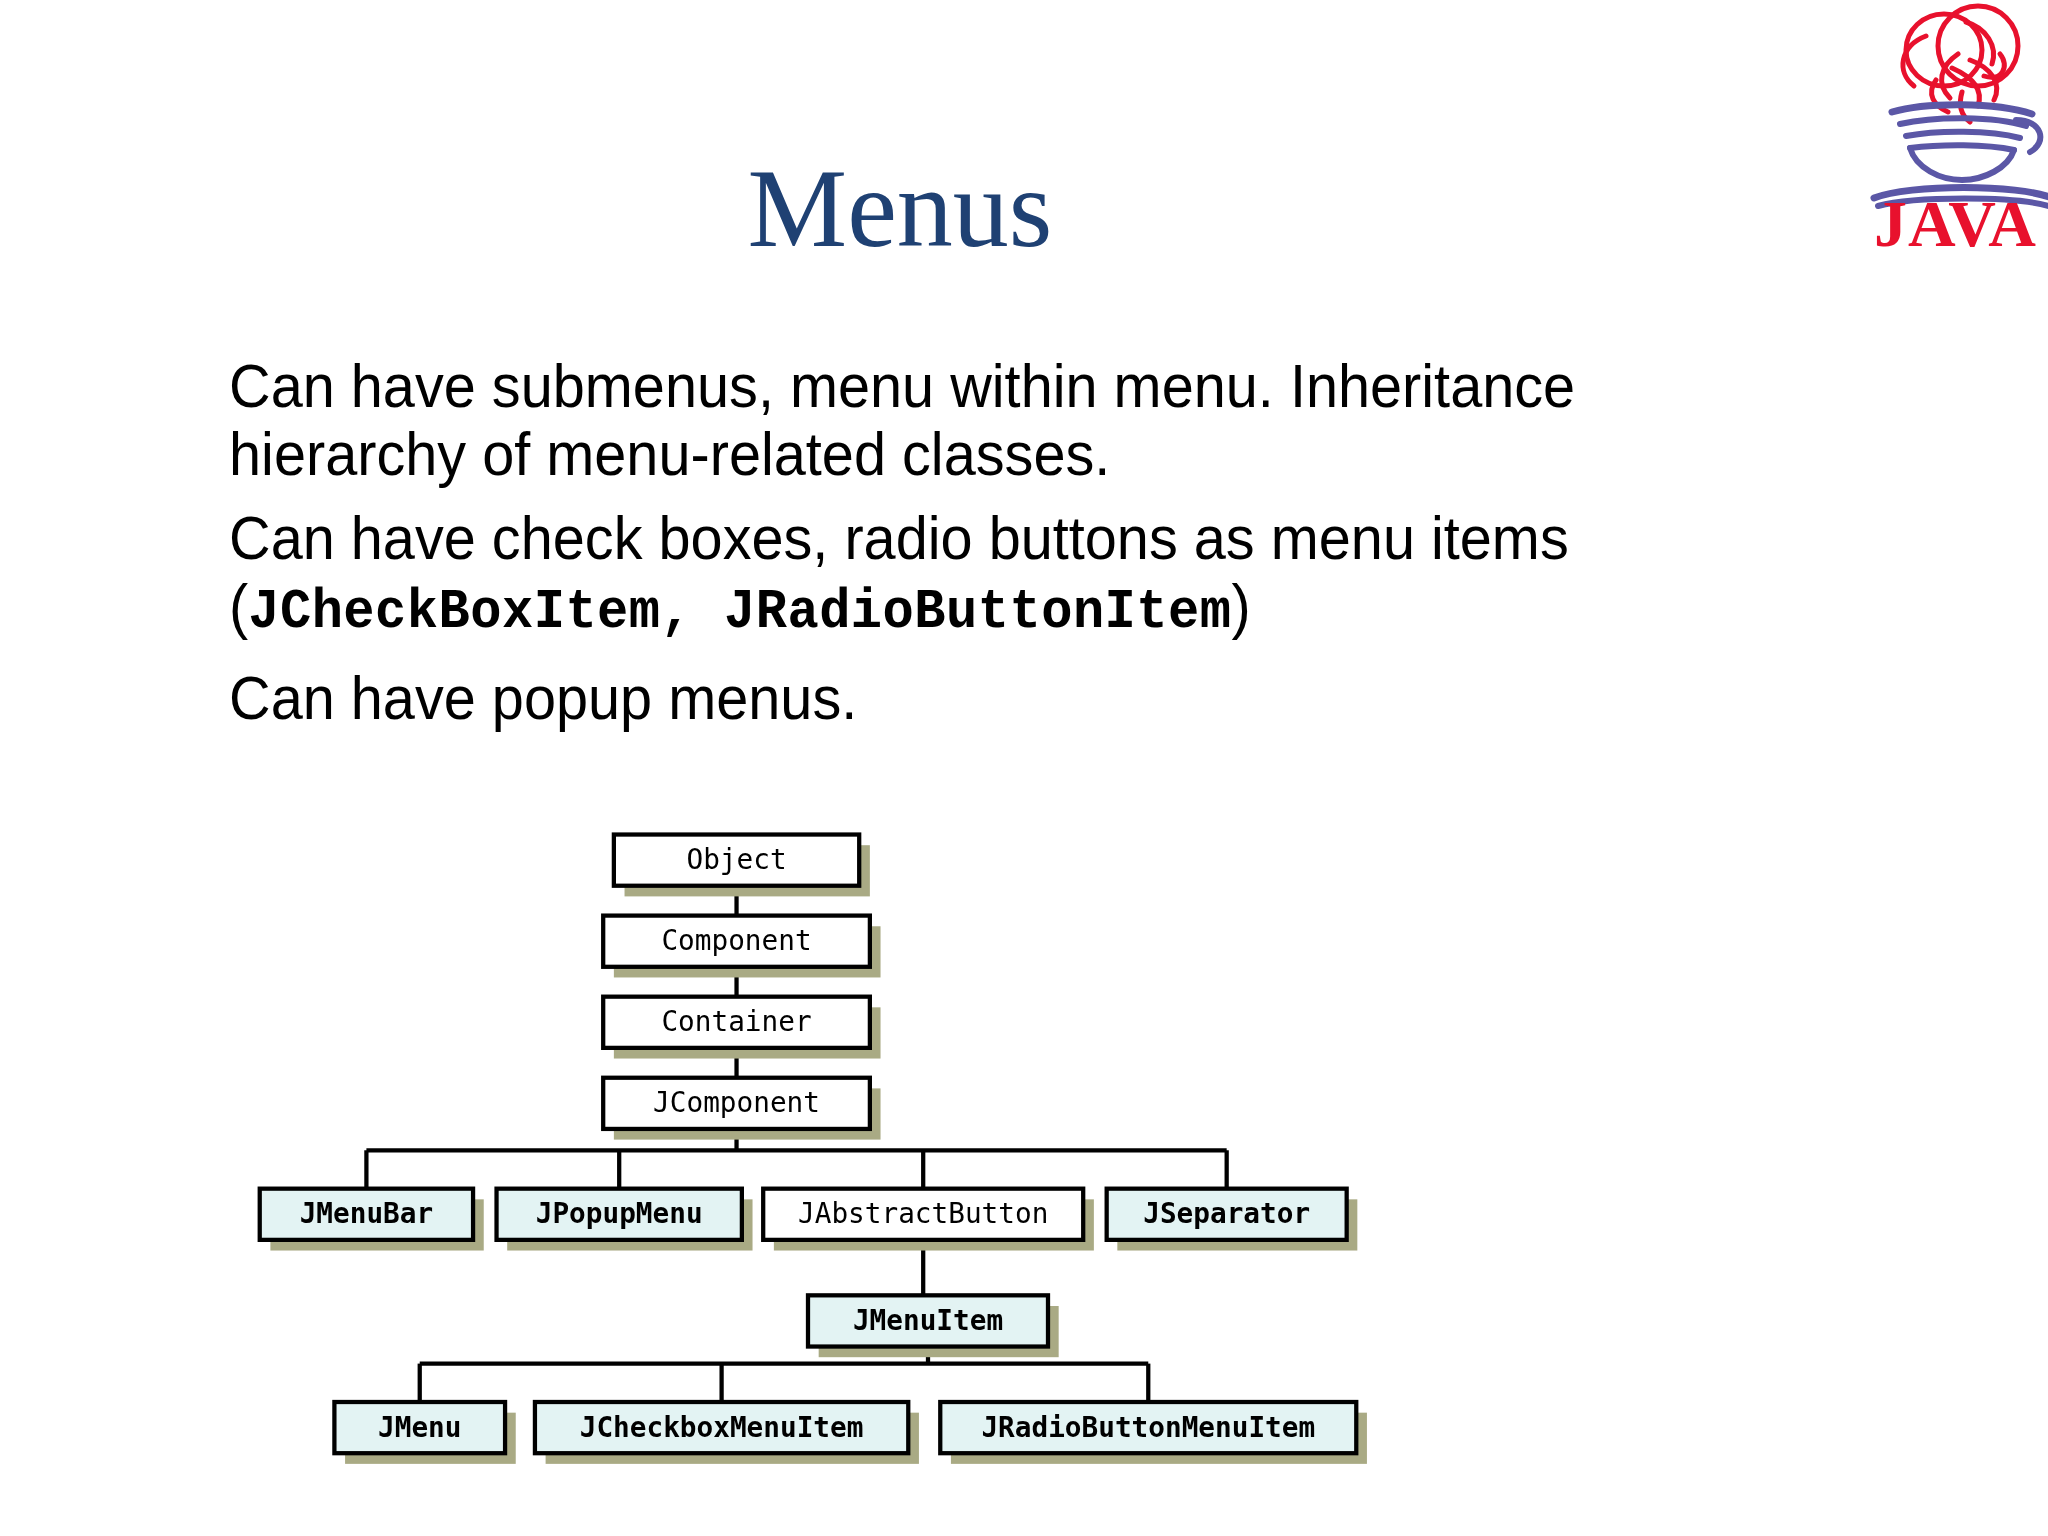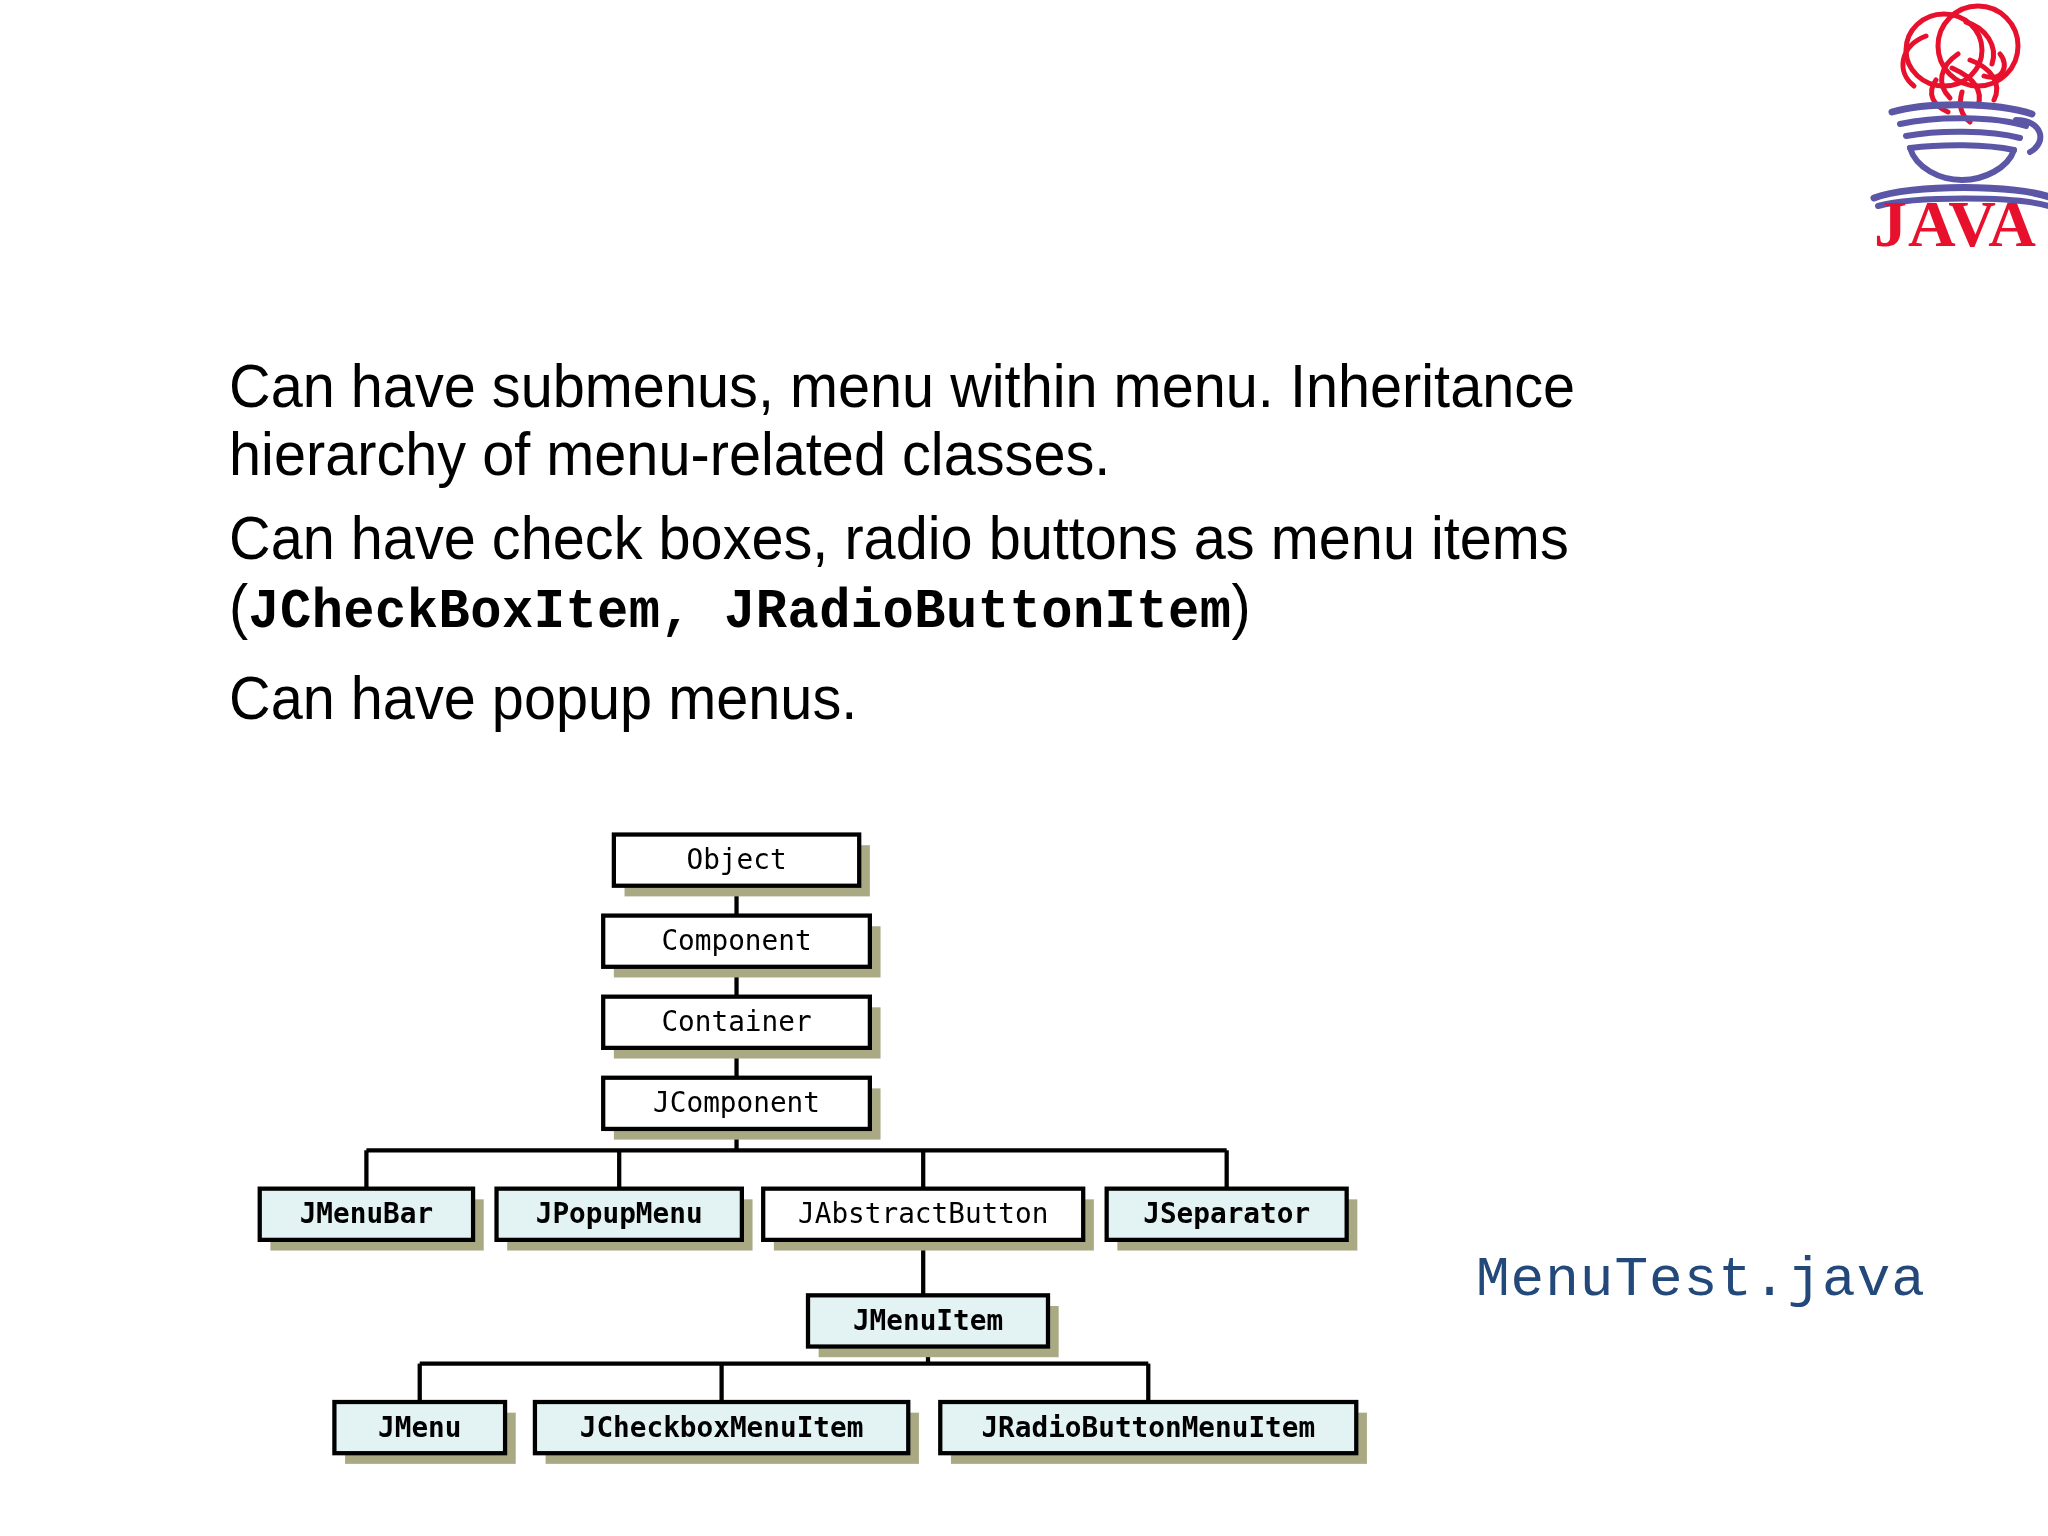--- a/index.html
+++ b/index.html
@@ -109,20 +109,21 @@
         <path d="M8 196 C44 182 152 182 186 196" stroke-width="7"></path>
         <path d="M12 204 C48 194 150 194 182 204"></path>
       </g>
       <g fill="#E8112D">
         <text x="8" y="244" font-family="'Liberation Serif','DejaVu Serif',serif" font-size="66" font-weight="bold" letter-spacing="1">JAVA</text>
       </g>
       <text x="182" y="208" font-family="'Liberation Sans',sans-serif" font-size="16" fill="#E8112D">™</text>
     </svg>
   </div>
 
+  <div class="title">Menus</div>
 
   <div class="body-block">
 
     <p class="para p1">
       <span>Can have submenus, menu within menu. Inheritance hierarchy of menu-related classes.</span>
     </p>
 
     <p class="para p2">
       <span>Can have check boxes, radio buttons as menu items</span><br>
       <span>(</span><span class="mono">JCheckBoxItem, JRadioButtonItem</span><span>)</span>
@@ -211,15 +212,14 @@
           </g>
           <g>
             <rect x="654" y="550" width="390" height="48" class="node-shadow"></rect>
             <rect x="644" y="540" width="390" height="48" class="node-box tint"></rect>
             <text x="839" y="565" class="node-text bold">JRadioButtonMenuItem</text>
           </g>
         </g>
     </svg>
   </div>
 
-  <div class="file-label">MenuTest.java</div>
 
 </div>
 
 </body></html>

